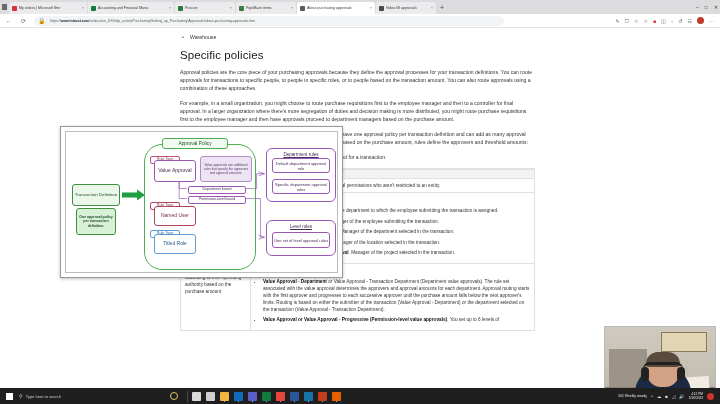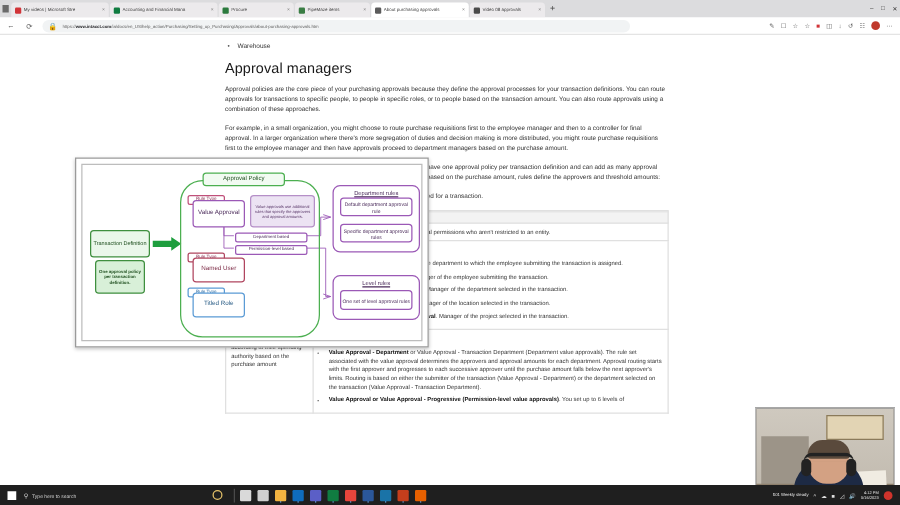--- a/index.html
+++ b/index.html
@@ -239,21 +239,21 @@
       <span class="avatar-chip"></span>
       <span class="tbicon">⋯</span>
     </div>
   </div>
 
   <div class="page">
     <div class="content">
 
       <div class="bullet-top">Warehouse</div>
 
-      <h1 class="title">Approval managers</h1>
+      <h1 class="title">Specific policies</h1>
 
       <p class="body">Approval policies are the core piece of your purchasing approvals because they define the approval processes for your transaction definitions. You can route approvals for transactions to specific people, to people in specific roles, or to people based on the transaction amount. You can also route approvals using a combination of these approaches.</p>
       <p class="body">For example, in a small organization, you might choose to route purchase requisitions first to the employee manager and then to a controller for final approval. In a larger organization where there's more segregation of duties and decision making is more distributed, you might route purchase requisitions first to the employee manager and then have approvals proceed to department managers based on the purchase amount.</p>
       <p class="body">Approval policies are created per transaction definition setting. You can have one approval policy per transaction definition and can add as many approval rules to the policy as you need. If a policy includes routing to approvers based on the purchase amount, rules define the approvers and threshold amounts:</p>
       <p class="body">Approval rules determine who approves and how the approvals are routed for a transaction.</p>
 
       <div class="tablewrap">
         <table class="tbl">
           <thead>
             <tr>

